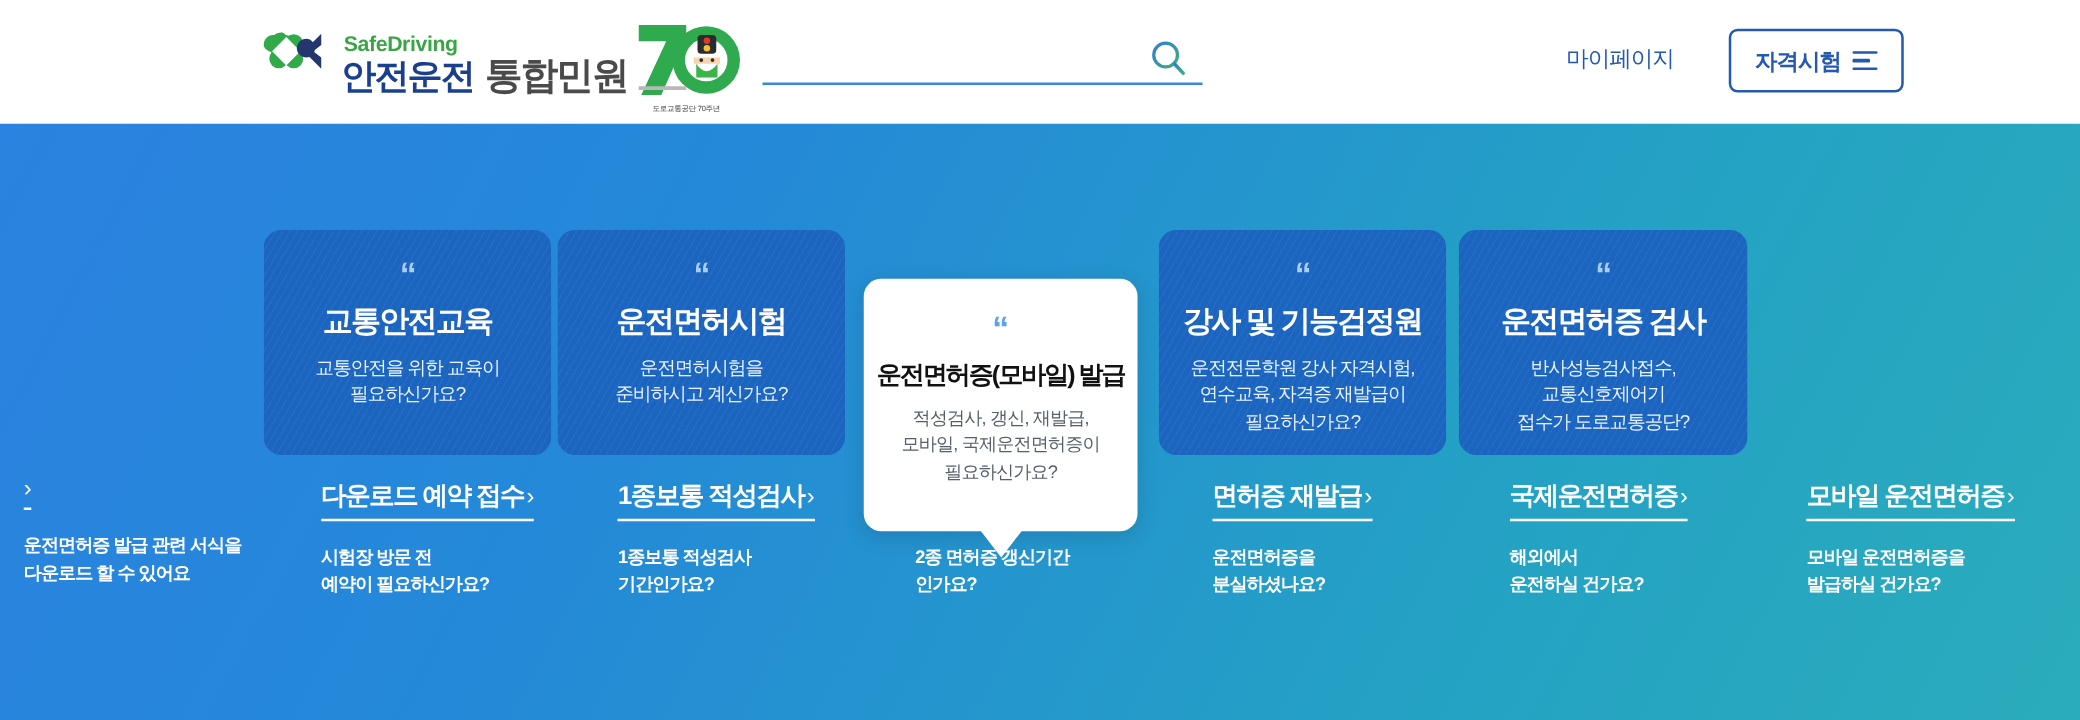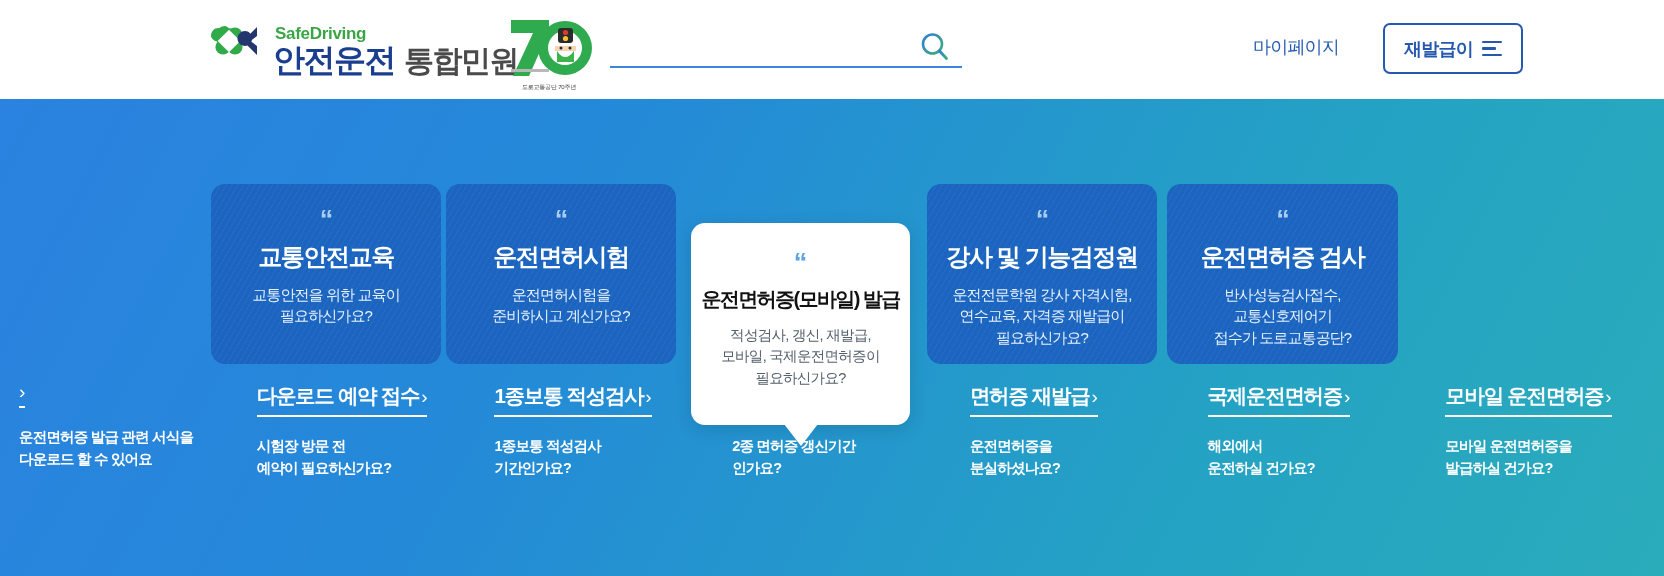--- a/index.html
+++ b/index.html
@@ -23,21 +23,21 @@
     display: flex; align-items: flex-end; gap: 10px;
   }
   .brand-mark { width: 58px; height: 58px; flex: none; }
   .brand-text { display: flex; flex-direction: column; line-height: 1; }
   .brand-en {
     font-size: 17px; font-weight: bold; color: #3aa545;
     letter-spacing: -0.3px; margin-bottom: 2px; margin-left: 2px;
   }
   .brand-kr-row { display: flex; align-items: baseline; gap: 9px; }
   .brand-kr-main {
-    font-size: 32px; font-weight: bold; color: #1b3f8f; letter-spacing: -1.5px;
+    font-size: 28px; font-weight: bold; color: #1b3f8f; letter-spacing: -1.5px;
   }
   .brand-kr-sub {
     font-size: 30px; font-weight: bold; color: #4a4a4a; letter-spacing: -1.5px;
   }
 
   .anniv {
     position: absolute; left: 505px; top: 14px;
     width: 88px; height: 78px;
   }
   .anniv-cap {
@@ -234,21 +234,21 @@
           <circle cx="14.5" cy="14" r="9.5" fill="none" stroke="url(#sg)" stroke-width="2.6"></circle>
           <line x1="21.5" y1="21" x2="28.5" y2="28.5" stroke="url(#sg)" stroke-width="2.9" stroke-linecap="round"></line>
         </svg>
       </span>
     </button>
   </div>
 
   <a class="mypage-link" href="#">마이페이지</a>
 
   <button class="allmenu-btn">
-    <span>재발급이</span>
+    <span>자격시험</span>
     <span class="hamburger">
         <i></i>
         <i></i>
         <i></i>
       </span>
   </button>
 </div>
 
 <div class="hero">
 

